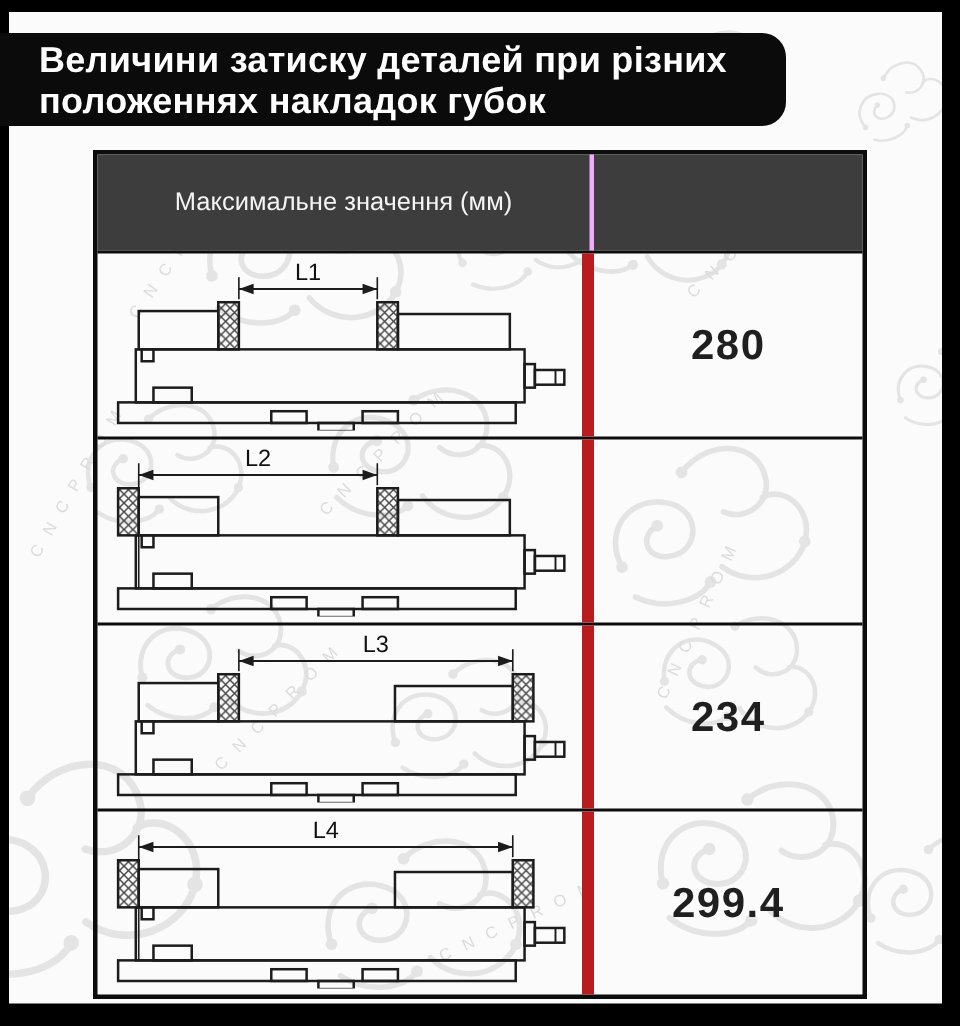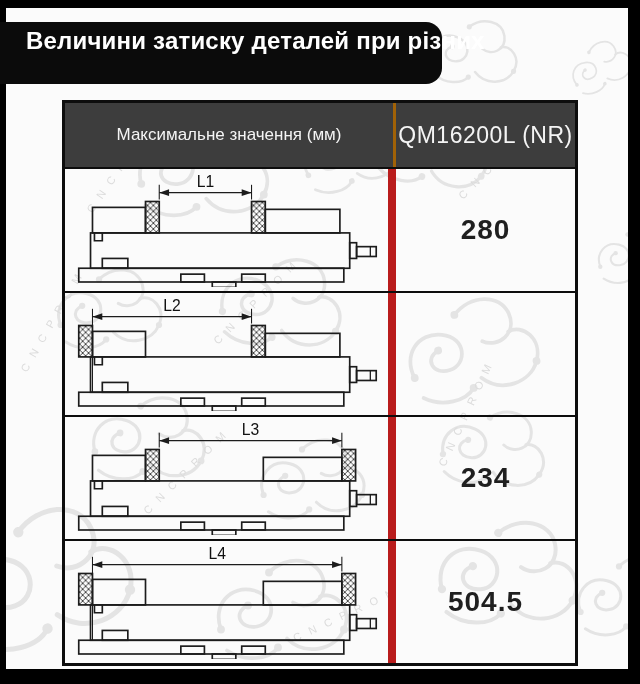--- a/index.html
+++ b/index.html
@@ -10,21 +10,21 @@
     font-family:"Liberation Sans",sans-serif;
     overflow:hidden;
   }
   .content{
     position:absolute;left:6px;top:8px;right:12px;bottom:15px;
     background:#fbfbfb;
     overflow:hidden;
   }
   
   .title-box{
-    position:absolute;left:0;top:22px;width:442px;height:62px;
+    position:absolute;left:0;top:22px;width:524px;height:62px;
     background:var(--title-bg,#0b0b0b);
     border-radius:0 16px 16px 0;
     color:#fff;
     padding:5px 0 0 26px;
     box-sizing:border-box;
     z-index:3;
   }
   .title-box .tl{
     font-size:24px;font-weight:bold;line-height:27px;white-space:nowrap;
     letter-spacing:.2px;
@@ -41,21 +41,21 @@
     position:absolute;left:56px;top:92px;width:516px;
     border:3px solid #0d0d0d;
     box-sizing:border-box;
     z-index:2;
   }
   .thead{display:flex;height:64px;background:var(--header-bg,#3d3d3d);}
   .thead .hc{
     display:flex;align-items:center;justify-content:center;
     color:#f4f4f4;box-sizing:border-box;
   }
-  .hc1{width:331px;border-right:3px solid #a16207;font-size:17px;}
+  .hc1{width:331px;border-right:3px solid #f0abfc;font-size:17px;}
   .hc2{flex:1;font-size:23px;letter-spacing:.5px;font-weight:400;}
   .trow{display:flex;height:122px;border-top:2px solid #0d0d0d;}
   .cell{box-sizing:border-box;}
   .drawing-cell{
     width:331px;border-right:8px solid #b91c1c;
     display:flex;align-items:flex-start;justify-content:center;
   }
   .value-cell{
     flex:1;display:flex;align-items:center;justify-content:center;
     font-size:28px;color:#1f1f1f;letter-spacing:1px;font-weight:bold;
@@ -139,21 +139,20 @@
       <span class="wm-t" style="left:205px;top:330px;transform:rotate(-45deg)">CNCPROM</span>
       <span class="wm-t" style="left:430px;top:455px;transform:rotate(-65deg)">CNCPROM</span>
       <span class="wm-t" style="left:135px;top:500px;transform:rotate(-45deg)">CNCPROM</span>
       <span class="wm-t" style="left:285px;top:625px;transform:rotate(-25deg)">CNCPROM</span>
       <span class="wm-t" style="left:12px;top:360px;transform:rotate(-60deg)">CNCPROM</span>
     </div>
 
     <div class="spec-table">
       <div class="thead">
         <div class="hc hc1">Максимальне значення (мм)</div>
-        <div class="hc hc2">QM16200L (NR)</div>
       </div>
 
       <div class="trow">
         <div class="cell drawing-cell">
           <svg class="vise" width="329" height="118" viewBox="0 0 329 118">
     <defs>
                 <pattern id="h0" width="6" height="6" patternUnits="userSpaceOnUse">
       <path d="M0,0L6,6M6,0L0,6" stroke="#474747" stroke-width="1"></path>
     </pattern>
               </defs>
@@ -275,22 +274,23 @@
     <line x1="311" y1="78" x2="311" y2="88" stroke="#1c1c1c" stroke-width="1.3"></line>
     <line x1="28" y1="23" x2="282" y2="23" stroke="#1c1c1c" stroke-width="1.3"></line>
     <line x1="28" y1="15" x2="28" y2="100" stroke="#1c1c1c" stroke-width="1.1"></line>
     <line x1="282" y1="15" x2="282" y2="30" stroke="#1c1c1c" stroke-width="1.1"></line>
     <path d="M28,23 l10,-3.5 v7 z" fill="#1c1c1c"></path>
     <path d="M282,23 l-10,-3.5 v7 z" fill="#1c1c1c"></path>
     <text x="155" y="17" text-anchor="middle" font-size="16" fill="#111" font-family="Liberation Sans, sans-serif">L4</text>
             </svg>
         </div>
         <div class="cell value-cell">
-          <span>504.5</span>
+          <span>299.4</span>
         </div>
       </div>
     </div>
   </div>
 
   <div class="title-box">
     <div class="tl">Величини затиску деталей при різних</div>
+    <div class="tl">положеннях накладок губок</div>
   </div>
 </div>
 
 </body></html>

